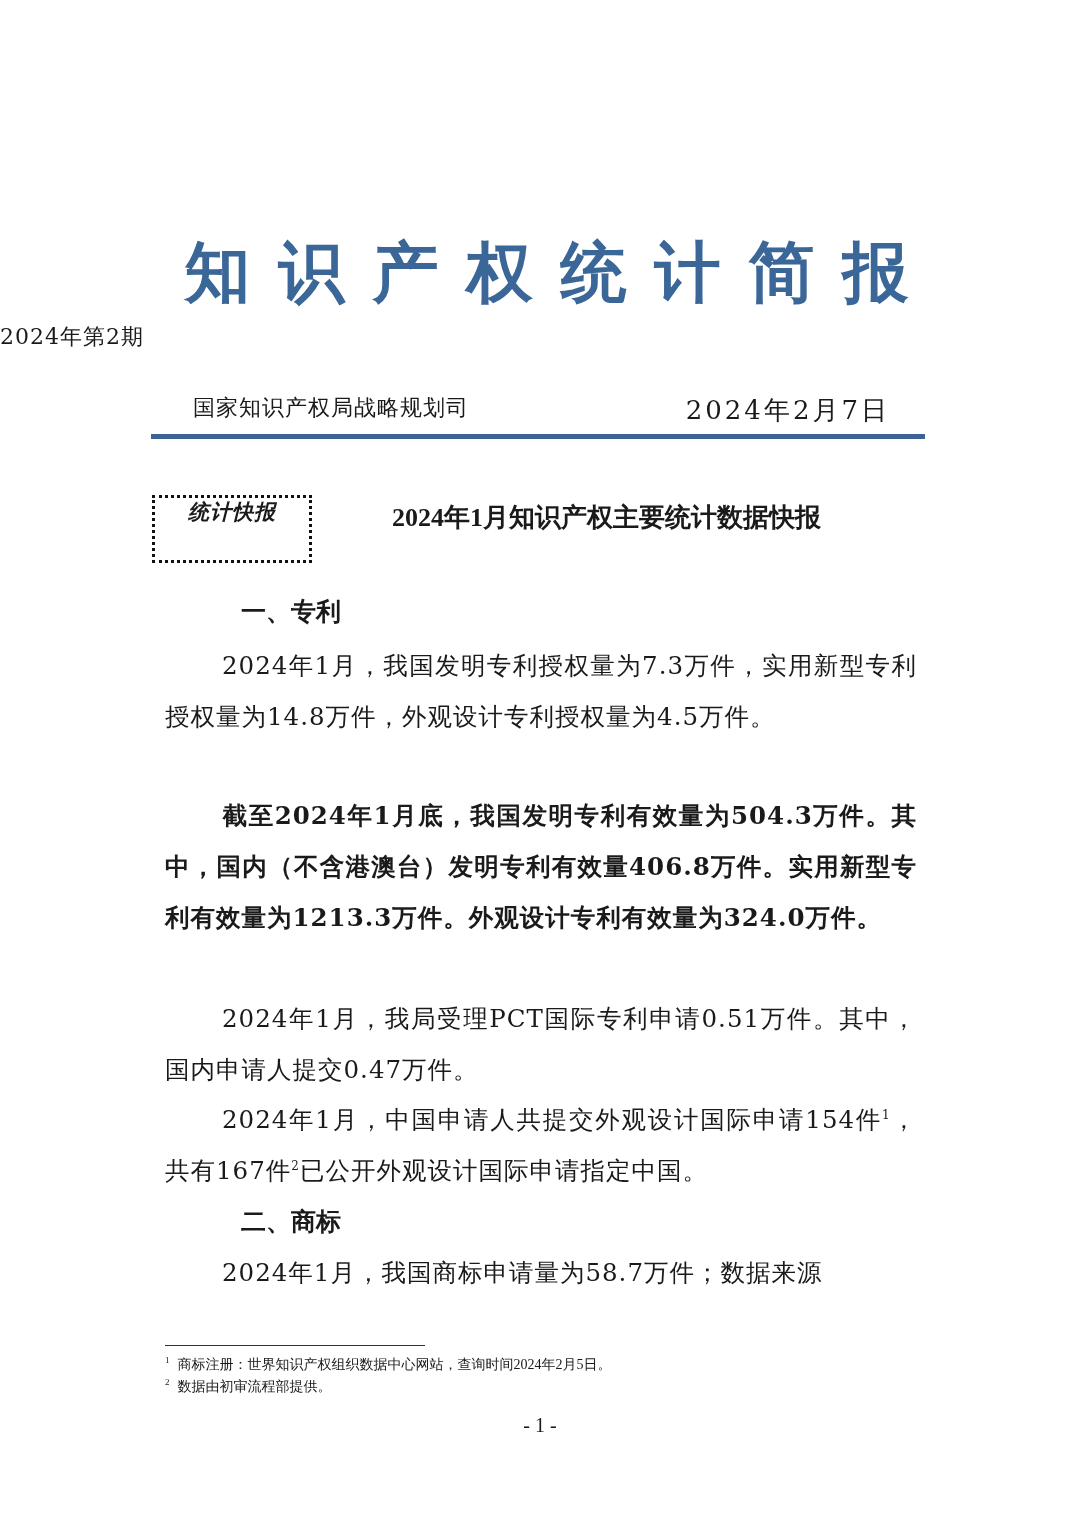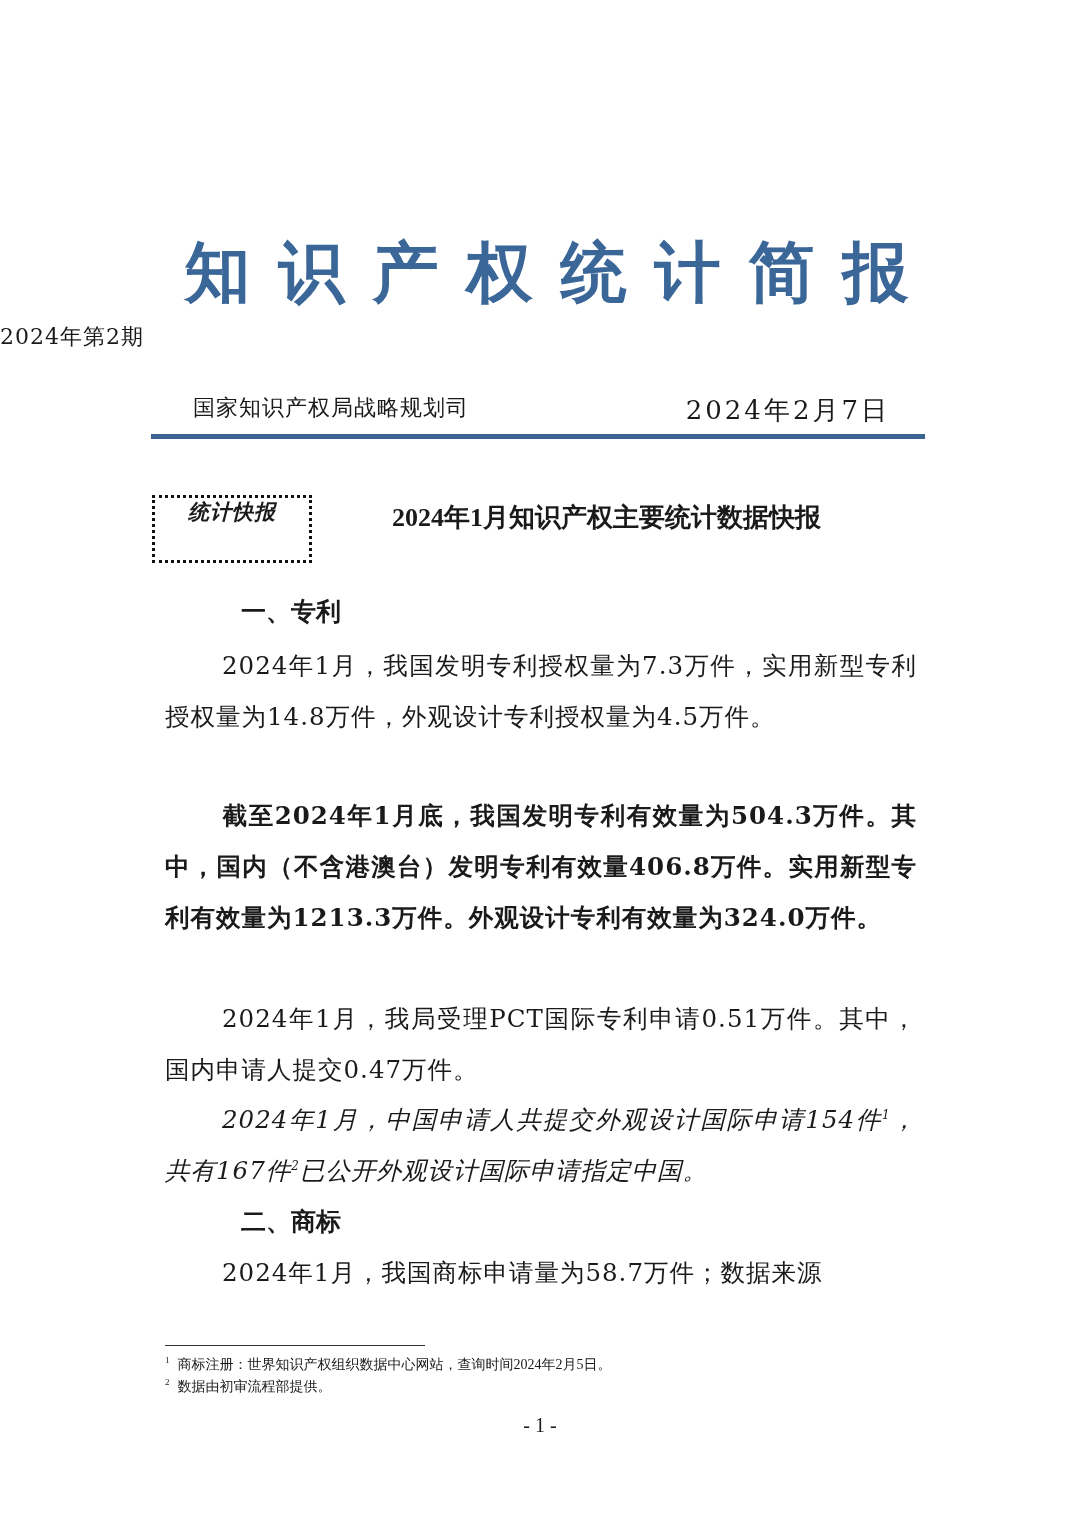--- a/index.html
+++ b/index.html
@@ -38,21 +38,21 @@
 
 <div class="abs tagbox">
   <span>统计快报</span>
 </div>
 <div class="abs doc-title">2024年1月知识产权主要统计数据快报</div>
 
 <div class="abs h" style="top:595px;">一、专利</div>
 <div class="abs p" style="top:640px;"><span class="indent"></span><span>2024年1月，我国发明专利授权量为7.3万件，实用新型专利授权量为14.8万件，外观设计专利授权量为4.5万件。</span></div>
 <div class="abs p" style="top:790px;font-weight:bold;"><span class="indent"></span><span>截至2024年1月底，我国发明专利有效量为504.3万件。其中，国内（不含港澳台）发明专利有效量406.8万件。实用新型专利有效量为1213.3万件。外观设计专利有效量为324.0万件。</span></div>
 <div class="abs p" style="top:993px;"><span class="indent"></span><span>2024年1月，我局受理PCT国际专利申请0.51万件。其中，国内申请人提交0.47万件。</span></div>
-<div class="abs p" style="top:1094px;font-style:italic;"><span class="indent"></span><span>2024年1月，中国申请人共提交外观设计国际申请154件</span><sup>1</sup><span>，共有167件</span><sup>2</sup><span>已公开外观设计国际申请指定中国。</span></div>
+<div class="abs p" style="top:1094px;"><span class="indent"></span><span>2024年1月，中国申请人共提交外观设计国际申请154件</span><sup>1</sup><span>，共有167件</span><sup>2</sup><span>已公开外观设计国际申请指定中国。</span></div>
 
 <div class="abs h" style="top:1205px;text-align:center;">二、商标</div>
 <div class="abs p" style="top:1247px;"><span class="indent"></span><span>2024年1月，我国商标申请量为58.7万件；数据来源</span></div>
 
 <div class="abs fnrule"></div>
 <div class="abs fn" style="top:1356px;"><sup>1</sup><span>商标注册：世界知识产权组织数据中心网站，查询时间2024年2月5日。</span></div>
 <div class="abs fn" style="top:1378px;"><sup>2</sup><span>数据由初审流程部提供。</span></div>
 
 <div class="abs pagenum">- 1 -</div>
 

